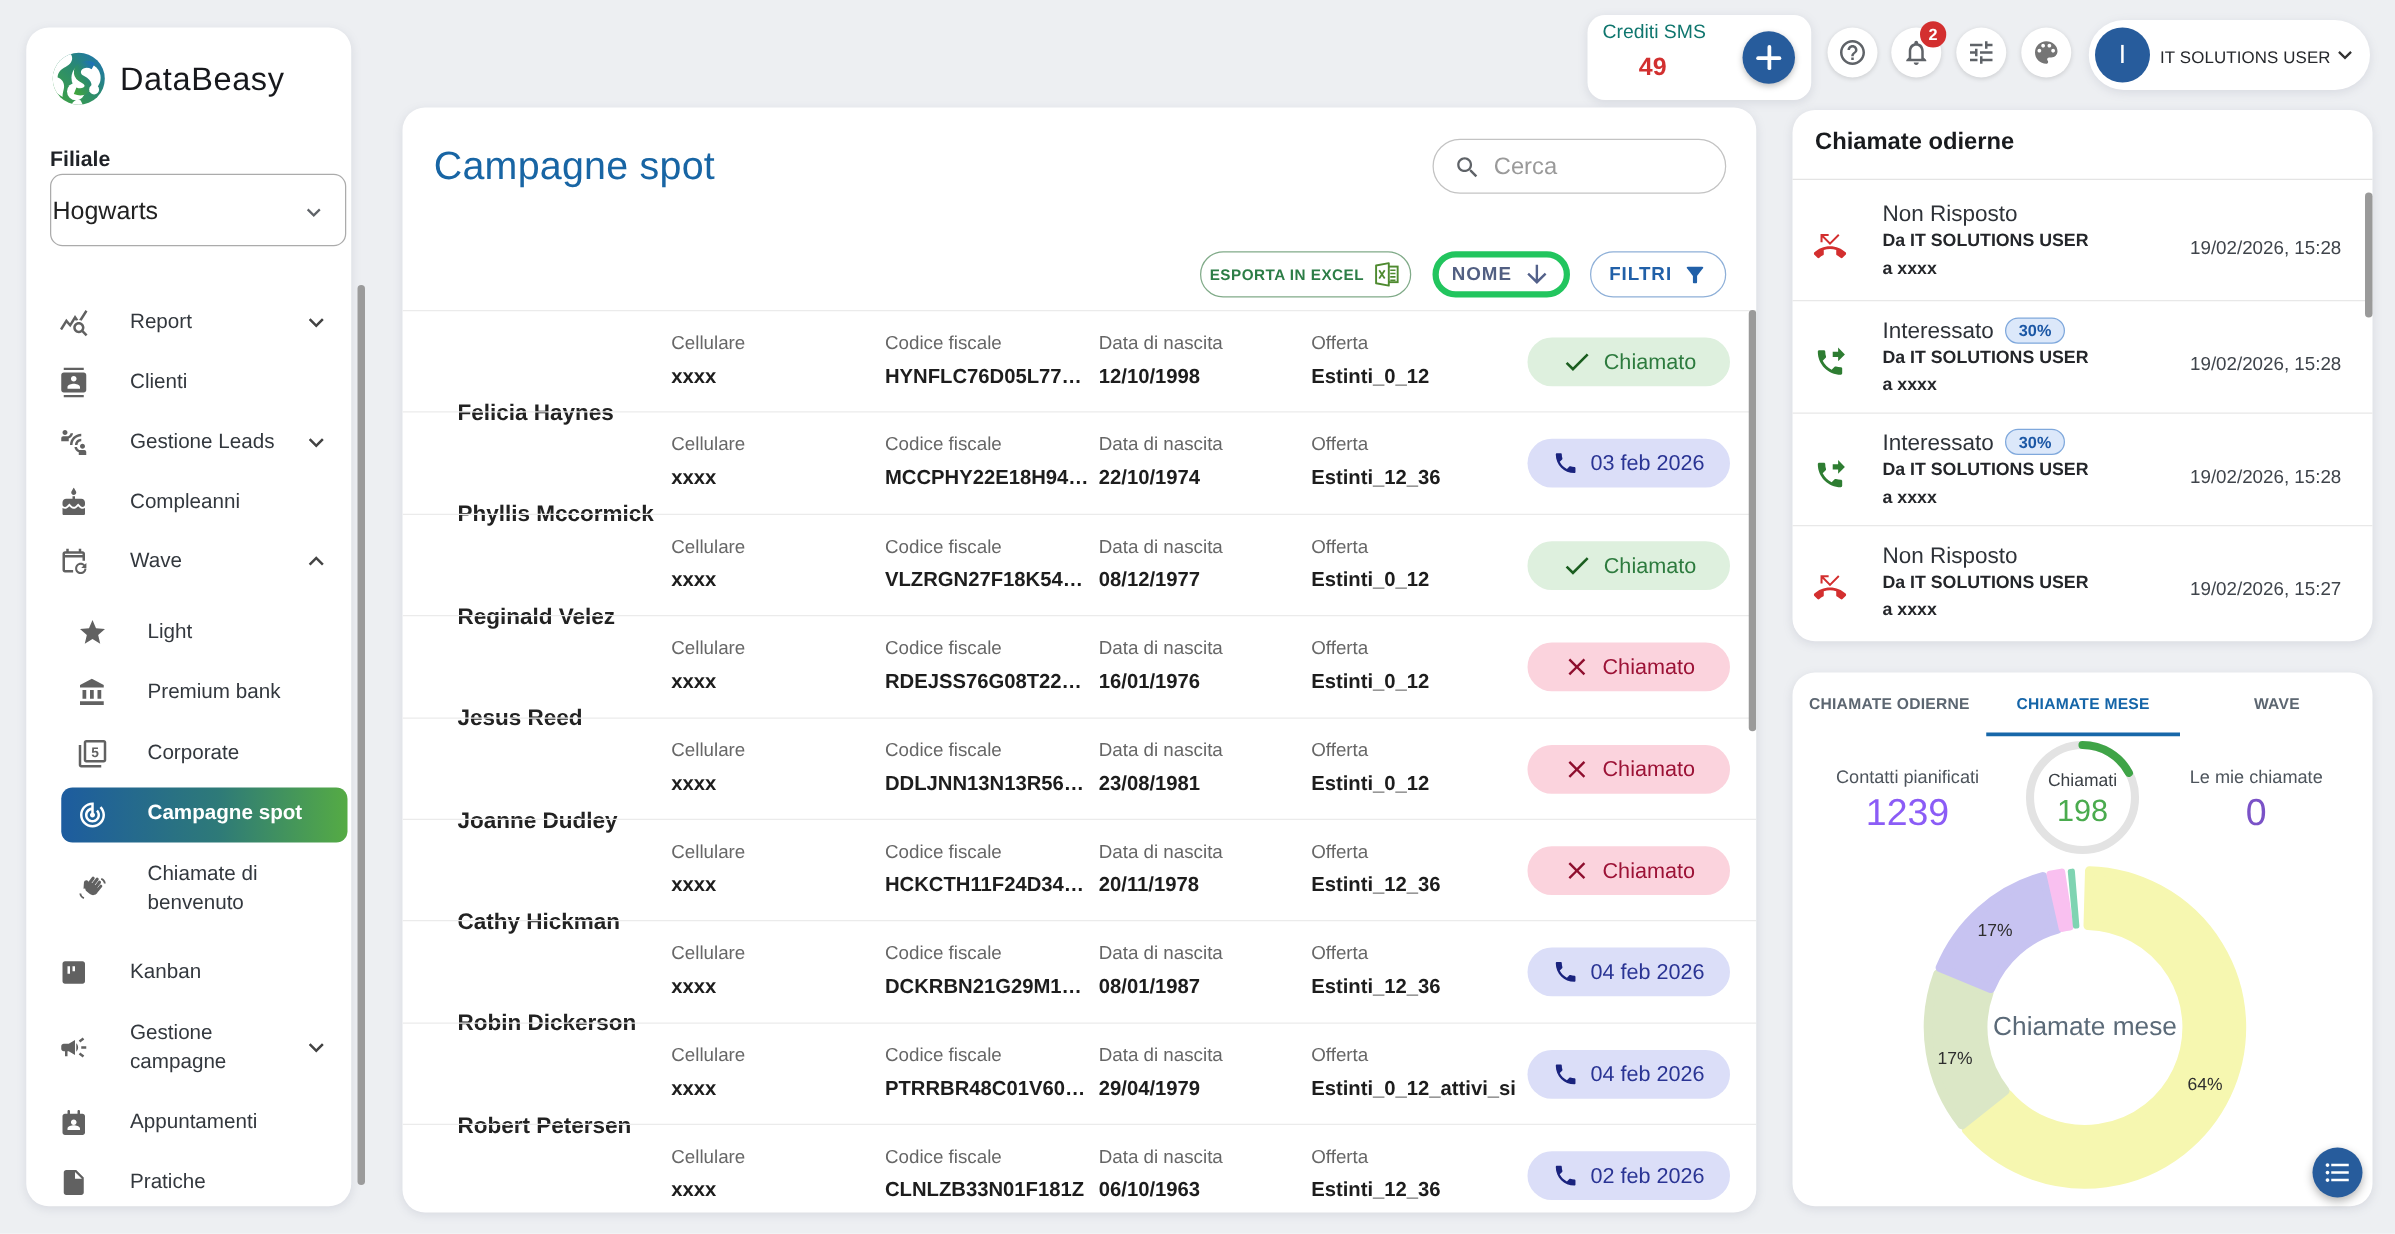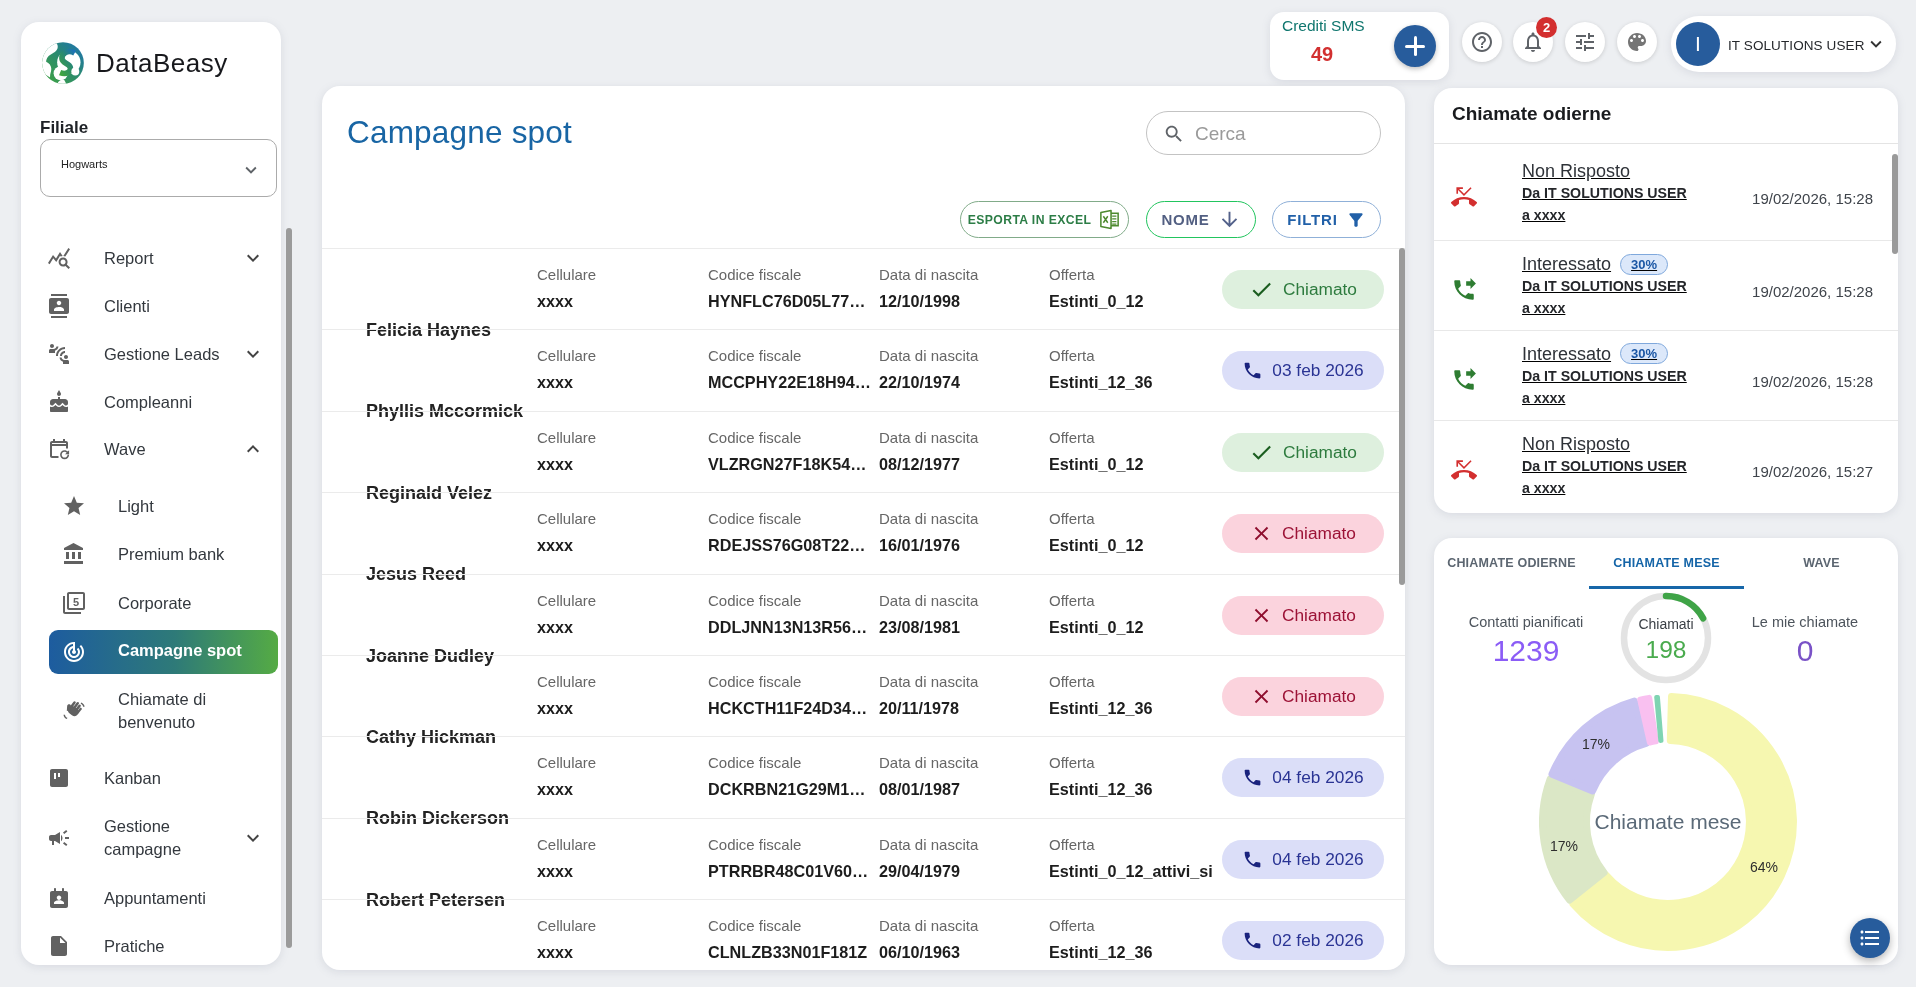--- a/index.html
+++ b/index.html
@@ -7,21 +7,21 @@
 body { background:#edeff2; font-family:"Liberation Sans",sans-serif; position:relative; }
 .card { position:absolute; background:#fff; border-radius:18px; box-shadow:0 2px 8px rgba(120,130,150,.18); }
 svg { display:block; }
 
 
 #sidebar { left:21px; top:22px; width:260px; height:943px; }
 #logo { position:absolute; left:17px; top:16px; width:50px; height:50px; }
 #logoname { position:absolute; left:75px; top:26px; font-size:26px; letter-spacing:.5px; color:#17181c; font-weight:500;}
 #filiale-lab { position:absolute; left:19px; top:96px; font-size:17px; font-weight:bold; color:#1f2227;}
 #select { position:absolute; left:19px; top:117px; width:237px; height:58px; border:1px solid #ababab; border-radius:10px; }
-#select .val { position:absolute; left:20px; top:18px; font-size:11px; color:#222; }
+#select .val { position:absolute; left:1px; top:18px; font-size:20px; color:#222; }
 #select svg { position:absolute; right:14px; top:19px; }
 #menu { position:absolute; left:0; top:206px; width:272px; }
 .mi { position:absolute; left:0; width:272px; height:48px; }
 .mi .ic { position:absolute; left:26px; top:12px; width:24px; height:24px; }
 .mi .lb { position:absolute; left:83px; top:50%; transform:translateY(-50%); font-size:16.5px; color:#33383e; line-height:23px;}
 .mi .ch { position:absolute; left:220px; top:12px; width:24px; height:24px; }
 .mi.sub .ic { left:41px; }
 .mi.sub .lb { left:97px; }
 #active-pill { position:absolute; left:28px; width:229px; height:44px; border-radius:9px; background:linear-gradient(90deg,#1d5c9f 0%,#2e7a78 55%,#55ab44 100%); }
 #active-pill .ic { position:absolute; left:13px; top:10px; width:24px; height:24px; }
@@ -44,21 +44,21 @@
 #userpill svg { position:absolute; right:9px; top:17px; }
 
 
 #main { left:322px; top:86px; width:1083px; height:884px; overflow:hidden; }
 #title { position:absolute; left:25px; top:28px; font-size:31.5px; color:#1865a4; letter-spacing:.2px;}
 #search { position:absolute; left:824px; top:25px; width:235px; height:44px; border:1px solid #c3c3c3; border-radius:22px;}
 #search svg { position:absolute; left:16px; top:11px;}
 #search .ph { position:absolute; left:48px; top:11px; font-size:19px; color:#9a9a9a;}
 .btn { position:absolute; white-space:nowrap; top:115px; height:37px; border-radius:19px; font-weight:bold; display:flex; align-items:center; justify-content:center; gap:8px;}
 #btn-exp { left:638px; width:169px; border:1px solid #81ab89; color:#2c7d46; font-size:12.2px; letter-spacing:.4px; gap:7px;}
-#btn-nome { left:824px; width:110px; border:1px solid #22c55e; color:#525f82; font-size:15px; letter-spacing:.8px;}
+#btn-nome { left:824px; width:110px; border:5px solid #22c55e; color:#525f82; font-size:15px; letter-spacing:.8px;}
 #btn-filtri { left:950px; width:109px; border:1px solid #8fb0d8; color:#2160a8; font-size:15px; letter-spacing:.8px;}
 #tbl { position:absolute; left:0; top:162px; width:1083px; }
 .row { position:absolute; left:0; width:1083px; height:81.4px; border-top:1px solid #ebebeb; }
 .row .nm { position:absolute; left:44px; top:33px; font-size:18px; font-weight:bold; color:#222;margin-top:38px; }
 .cell { position:absolute; top:13px; }
 .cell .l1 { font-size:15px; color:#666; line-height:26px;}
 .cell .l2 { font-size:16.2px; font-weight:bold; color:#1d1d1d; line-height:26px;}
 .c1 { left:215px; } .c2 { left:386px; } .c3 { left:557px; } .c4 { left:727px; }
 .chip { position:absolute; left:900px; top:21px; width:162px; height:39px; border-radius:20px; display:flex; align-items:center; justify-content:center; gap:9px; font-size:17.3px;}
 .chip svg { flex:0 0 auto; }
@@ -67,21 +67,21 @@
 .chip.r { background:#fbd3dd; color:#9c1236; }
 #tbl-scroll { position:absolute; left:1077px; top:162px; width:6px; height:337px; background:#9a9a9a; border-radius:3px; z-index:4;}
 
 
 #rc1 { left:1434px; top:88px; width:464px; height:425px; }
 #rc1 .hd { position:absolute; left:18px; top:15px; font-size:19px; font-weight:bold; color:#191b1e; }
 #rc1 .hr { position:absolute; left:0; top:55px; width:464px; height:1px; background:#e4e4e4; }
 .citem { position:absolute; left:0; width:464px; }
 .citem .hrb { position:absolute; left:0; bottom:0; width:464px; height:1px; background:#e8e8e8;}
 .citem .ic { position:absolute; left:17px; top:50%; margin-top:-9px; width:26px; height:26px;}
-.citem .tx { position:absolute; left:88px; top:50%; transform:translateY(-50%);text-decoration:underline; }
+.citem .tx { position:absolute; left:72px; top:50%; transform:translateY(-50%); }
 .citem .t1 { font-size:18px; color:#2e3238; line-height:22px; display:flex; align-items:center; gap:9px;}
 .citem .t2 { font-size:14.2px; font-weight:bold; color:#24262a; line-height:22px; }
 .citem .ts { position:absolute; right:25px; top:50%; margin-top:-3px; font-size:15px; color:#3f444b; }
 .pct { display:inline-block; background:#dce8fa; border:1px solid #7fa8dc; border-radius:12px; color:#1b57a5; font-size:13px; font-weight:bold; padding:1px 10px; line-height:17px;}
 #rc1-scroll { position:absolute; left:458px; top:66px; width:6px; height:100px; background:#9a9a9a; border-radius:3px;}
 
 
 #rc2 { left:1434px; top:538px; width:464px; height:427px; }
 .tab { position:absolute; top:18px; width:155px; text-align:center; font-size:12.5px; font-weight:bold; letter-spacing:.2px; color:#5c6671;}
 #tab2 { color:#1565a8; }

